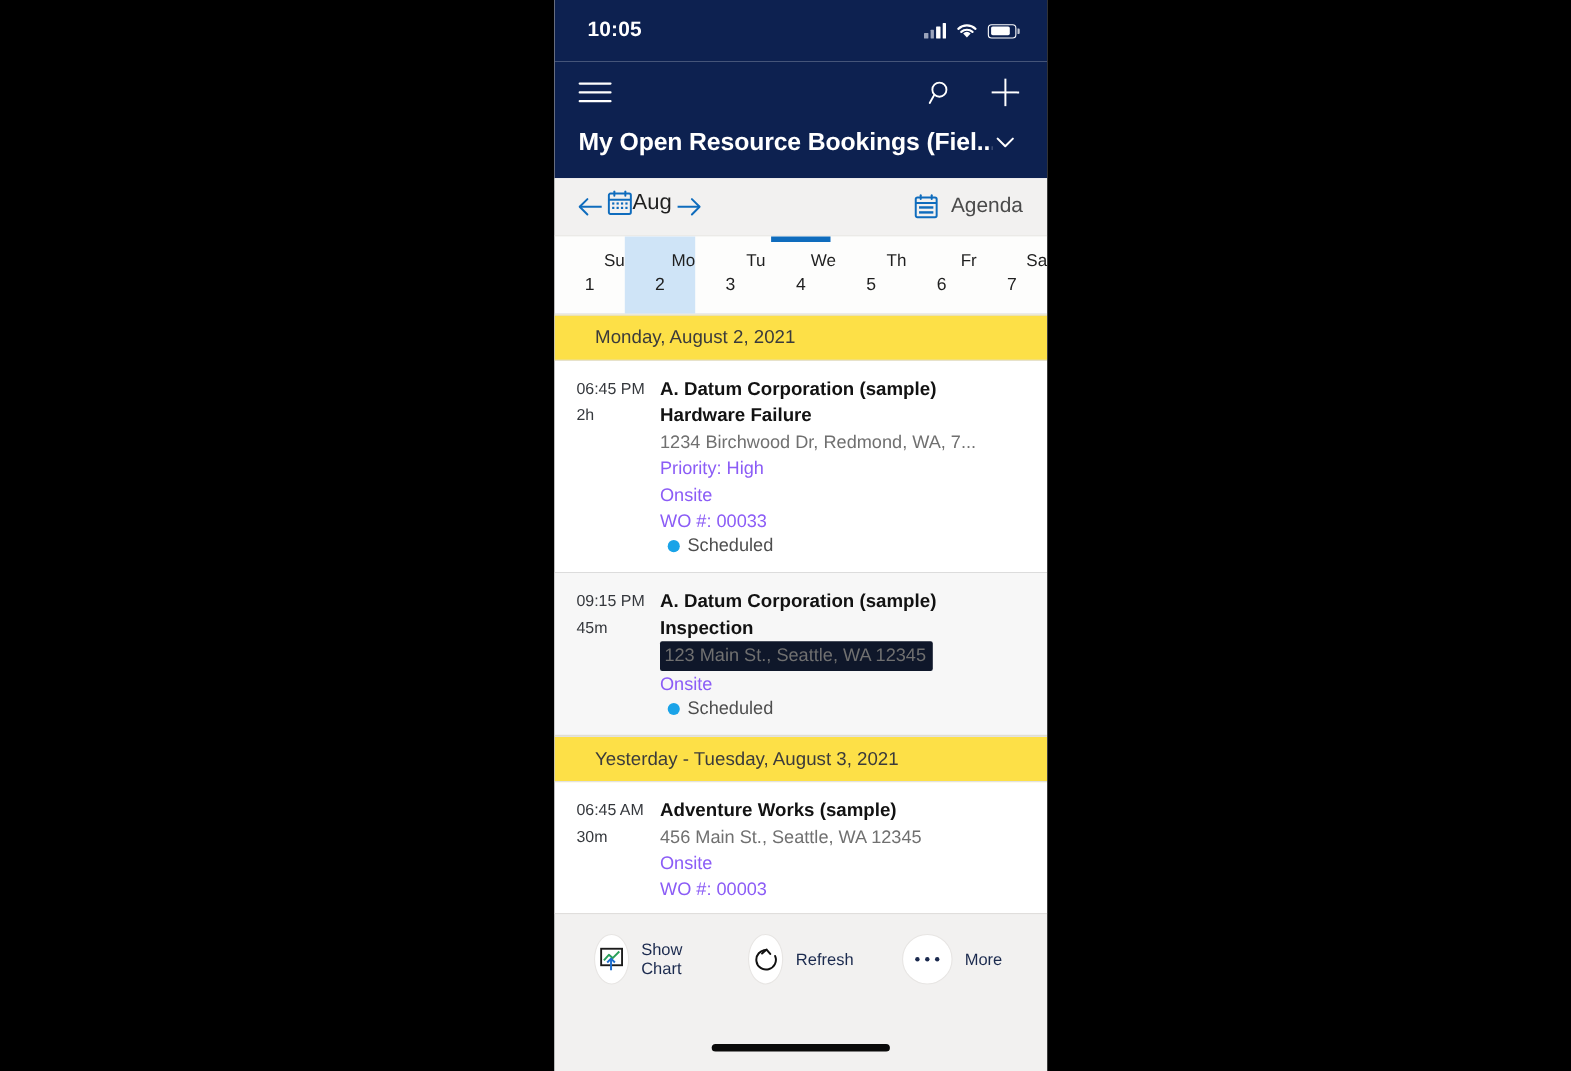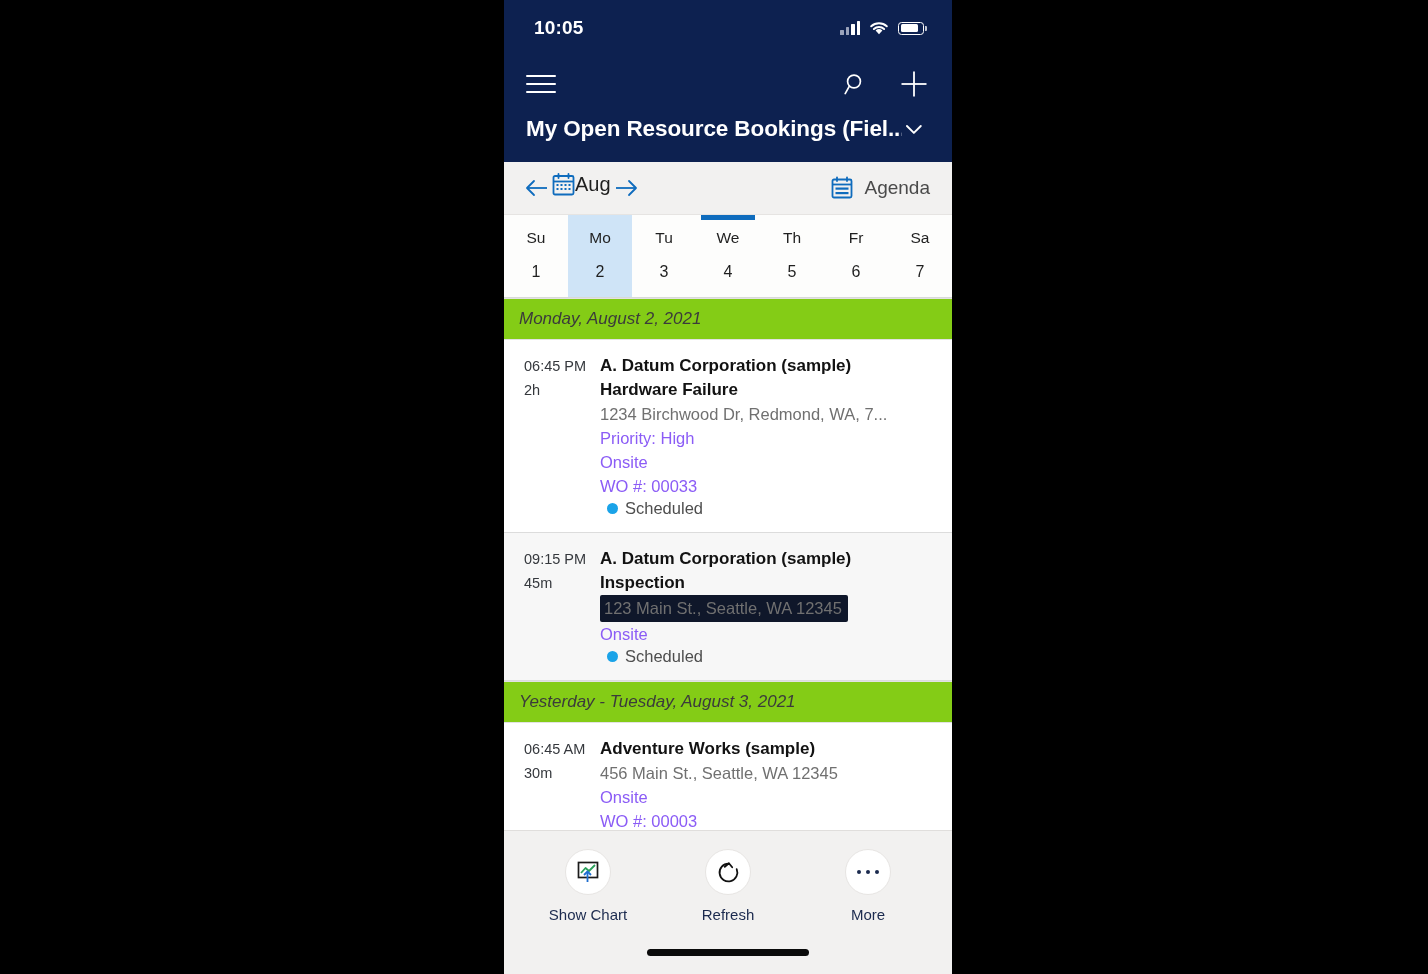--- a/index.html
+++ b/index.html
@@ -128,37 +128,36 @@
   }
   .day.selected { background: #cfe4f7; }
   .day.today::before {
     content: "";
     position: absolute;
     top: 0; left: 8%;
     width: 84%;
     height: 5px;
     background: #0f6cbd;
   }
-  .dow { font-size: 15.5px; color: #1f1f1f; margin-bottom: 16px; }
+  .dow { font-size: 15.5px; color: #1f1f1f; margin-bottom: 4px; text-align: right; }
   .dnum { font-size: 16px; color: #1f1f1f; }
 
   
   .agenda-list {
     flex: 1 1 auto;
     overflow: hidden;
     background: #ffffff;
   }
   .date-header {
-    background: #84cc16;
+    background: #fde047;
     border-top: 1px solid #e2e2e2;
     border-bottom: 1px solid #e2e2e2;
-    padding: 10px 0 10px 15px;
+    padding: 10px 0 10px 37px;
     font-size: 17px;
     color: #3b3b3b;
-    font-style: italic;
   }
   .booking {
     display: flex;
     padding: 14px 0 14px 0;
     border-bottom: 1px solid #dcdcdc;
   }
   .booking.alt { background: #f7f7f7; }
   .b-time {
     width: 96px;
     flex: 0 0 96px;
@@ -183,21 +182,21 @@
   .commandbar {
     flex: 0 0 auto;
     background: #f2f1f0;
     border-top: 1px solid #e0dedc;
     padding: 18px 14px 0 14px;
     height: 144px;
   }
   .cmd-row { display: flex; justify-content: space-around; align-items: flex-start; }
   .cmd {
     display: flex;
-    flex-direction: column;
+    flex-direction: row;
     align-items: center;
     gap: 11px;
     cursor: pointer;
     width: 96px;
   }
   .cmd-circle {
     width: 46px; height: 46px;
     border-radius: 50%;
     background: #ffffff;
     border: 1px solid #e7e5e3;

